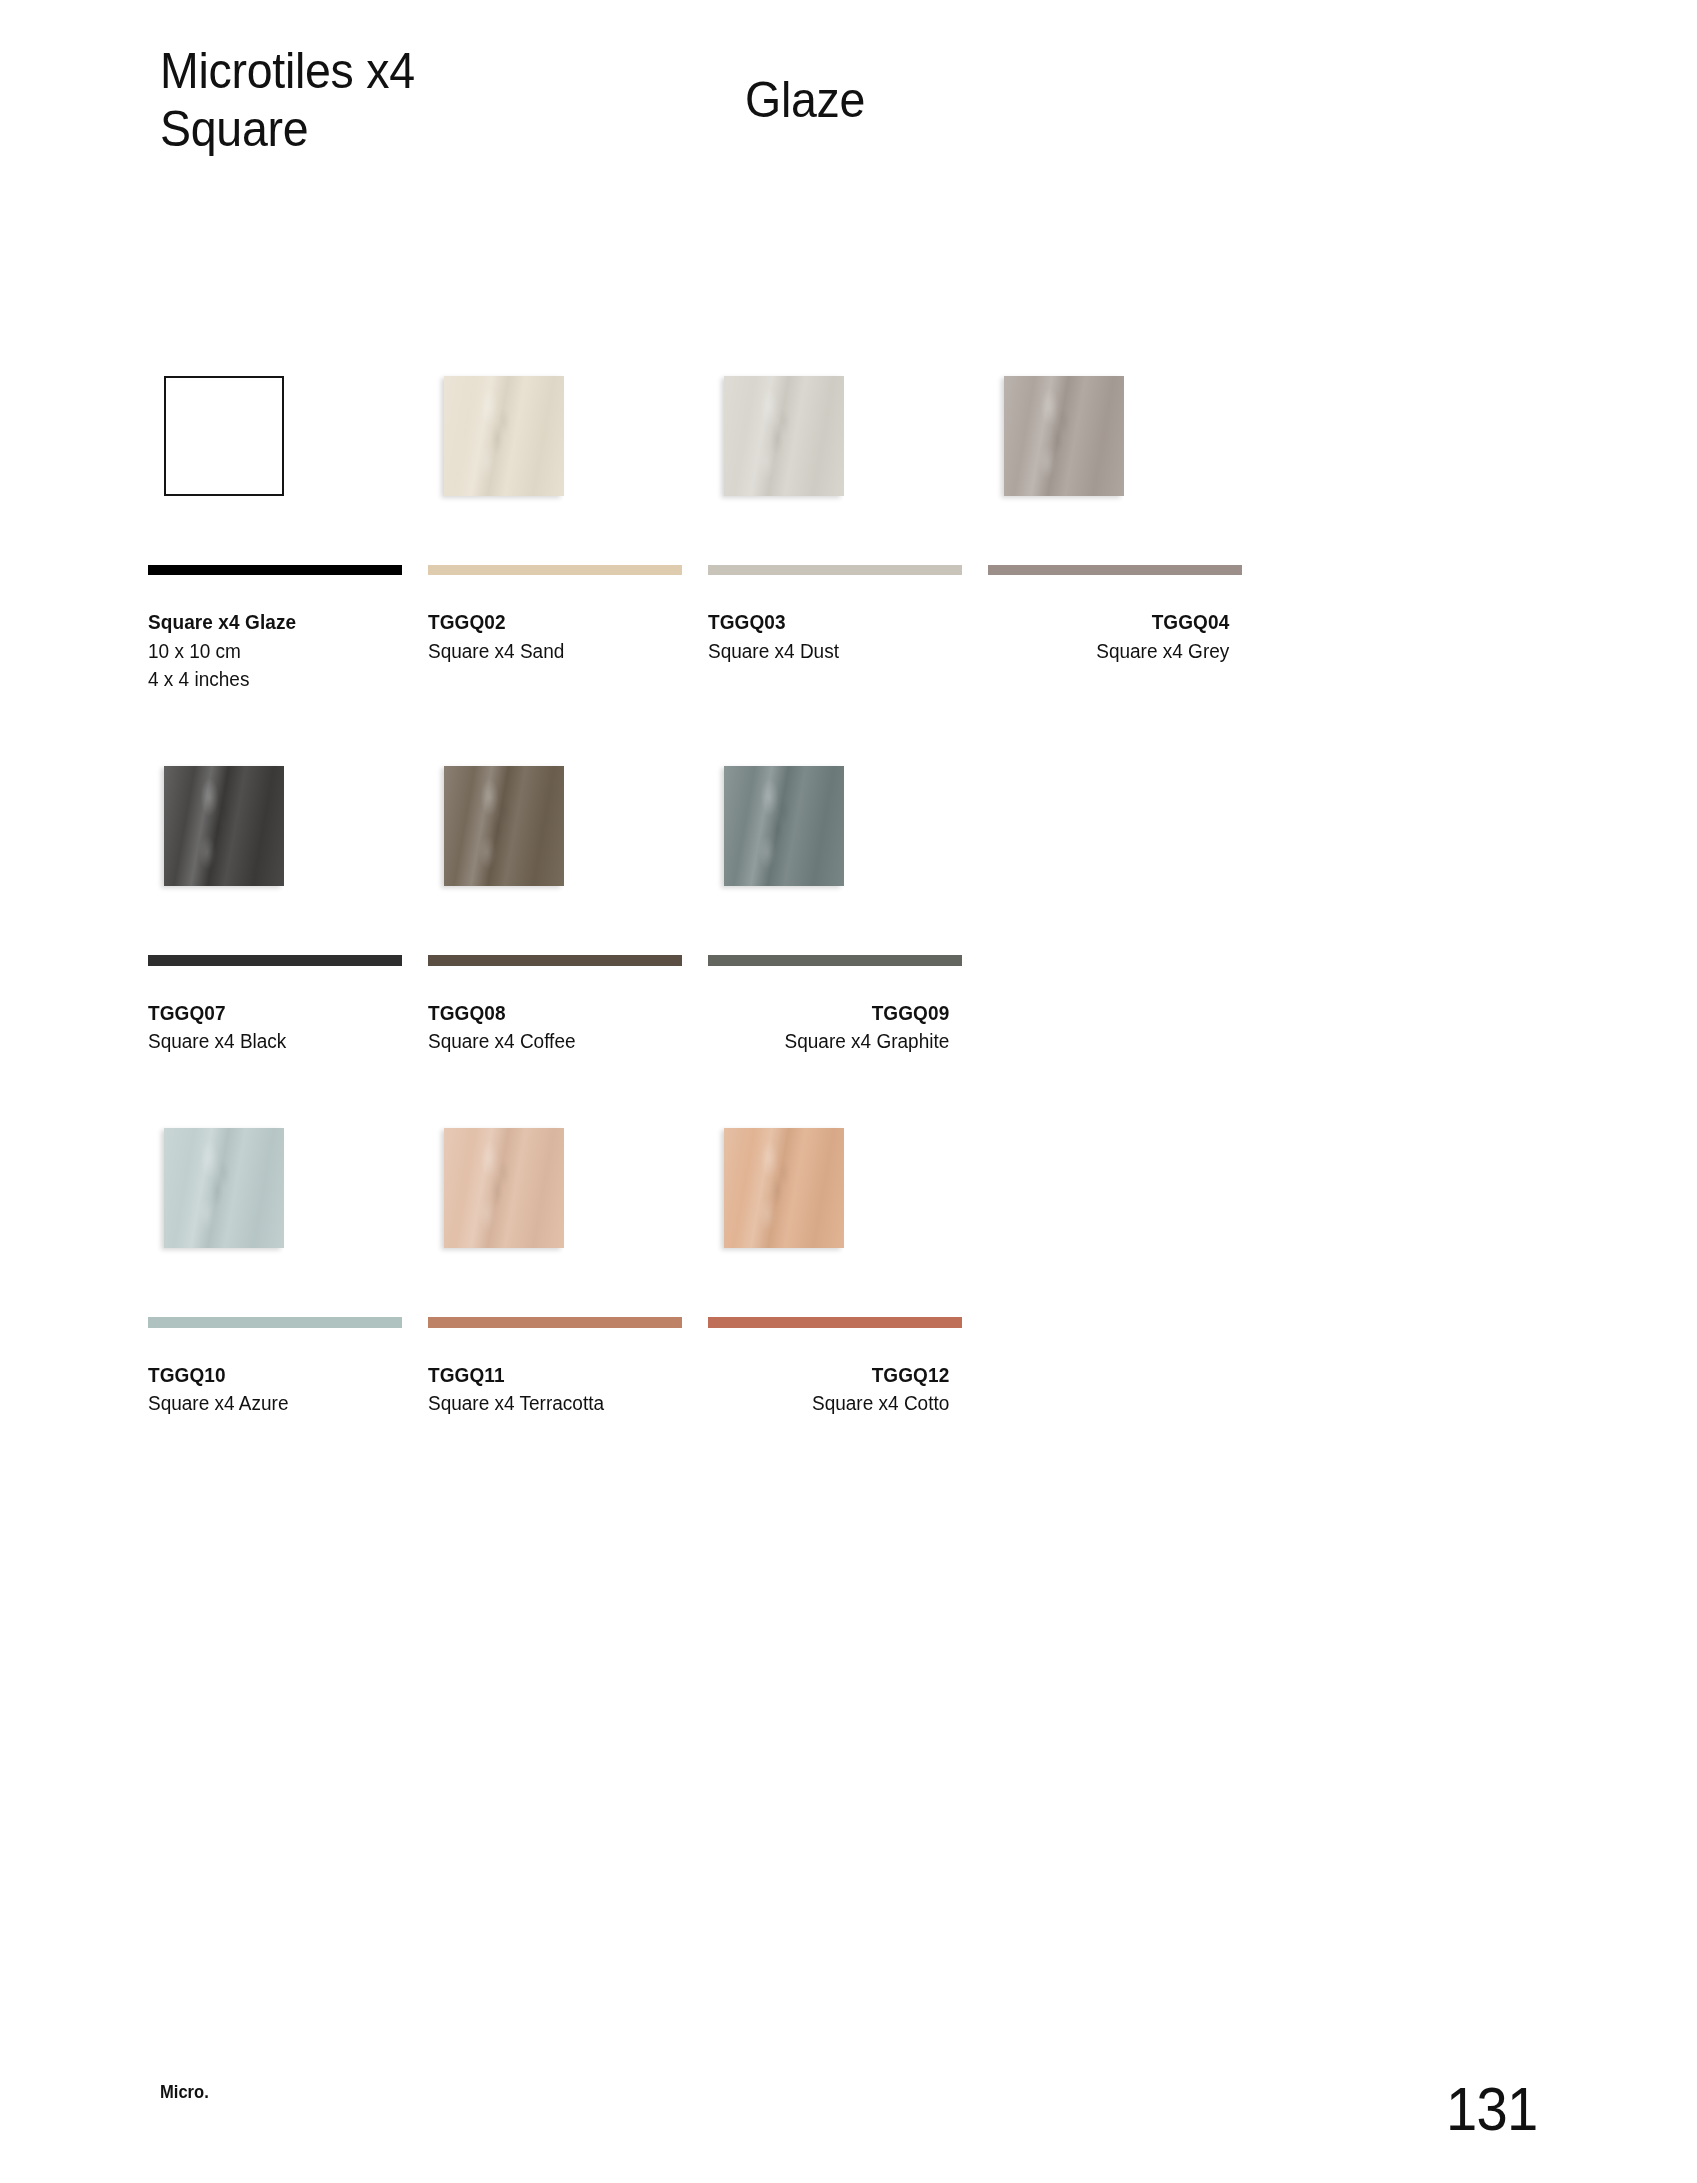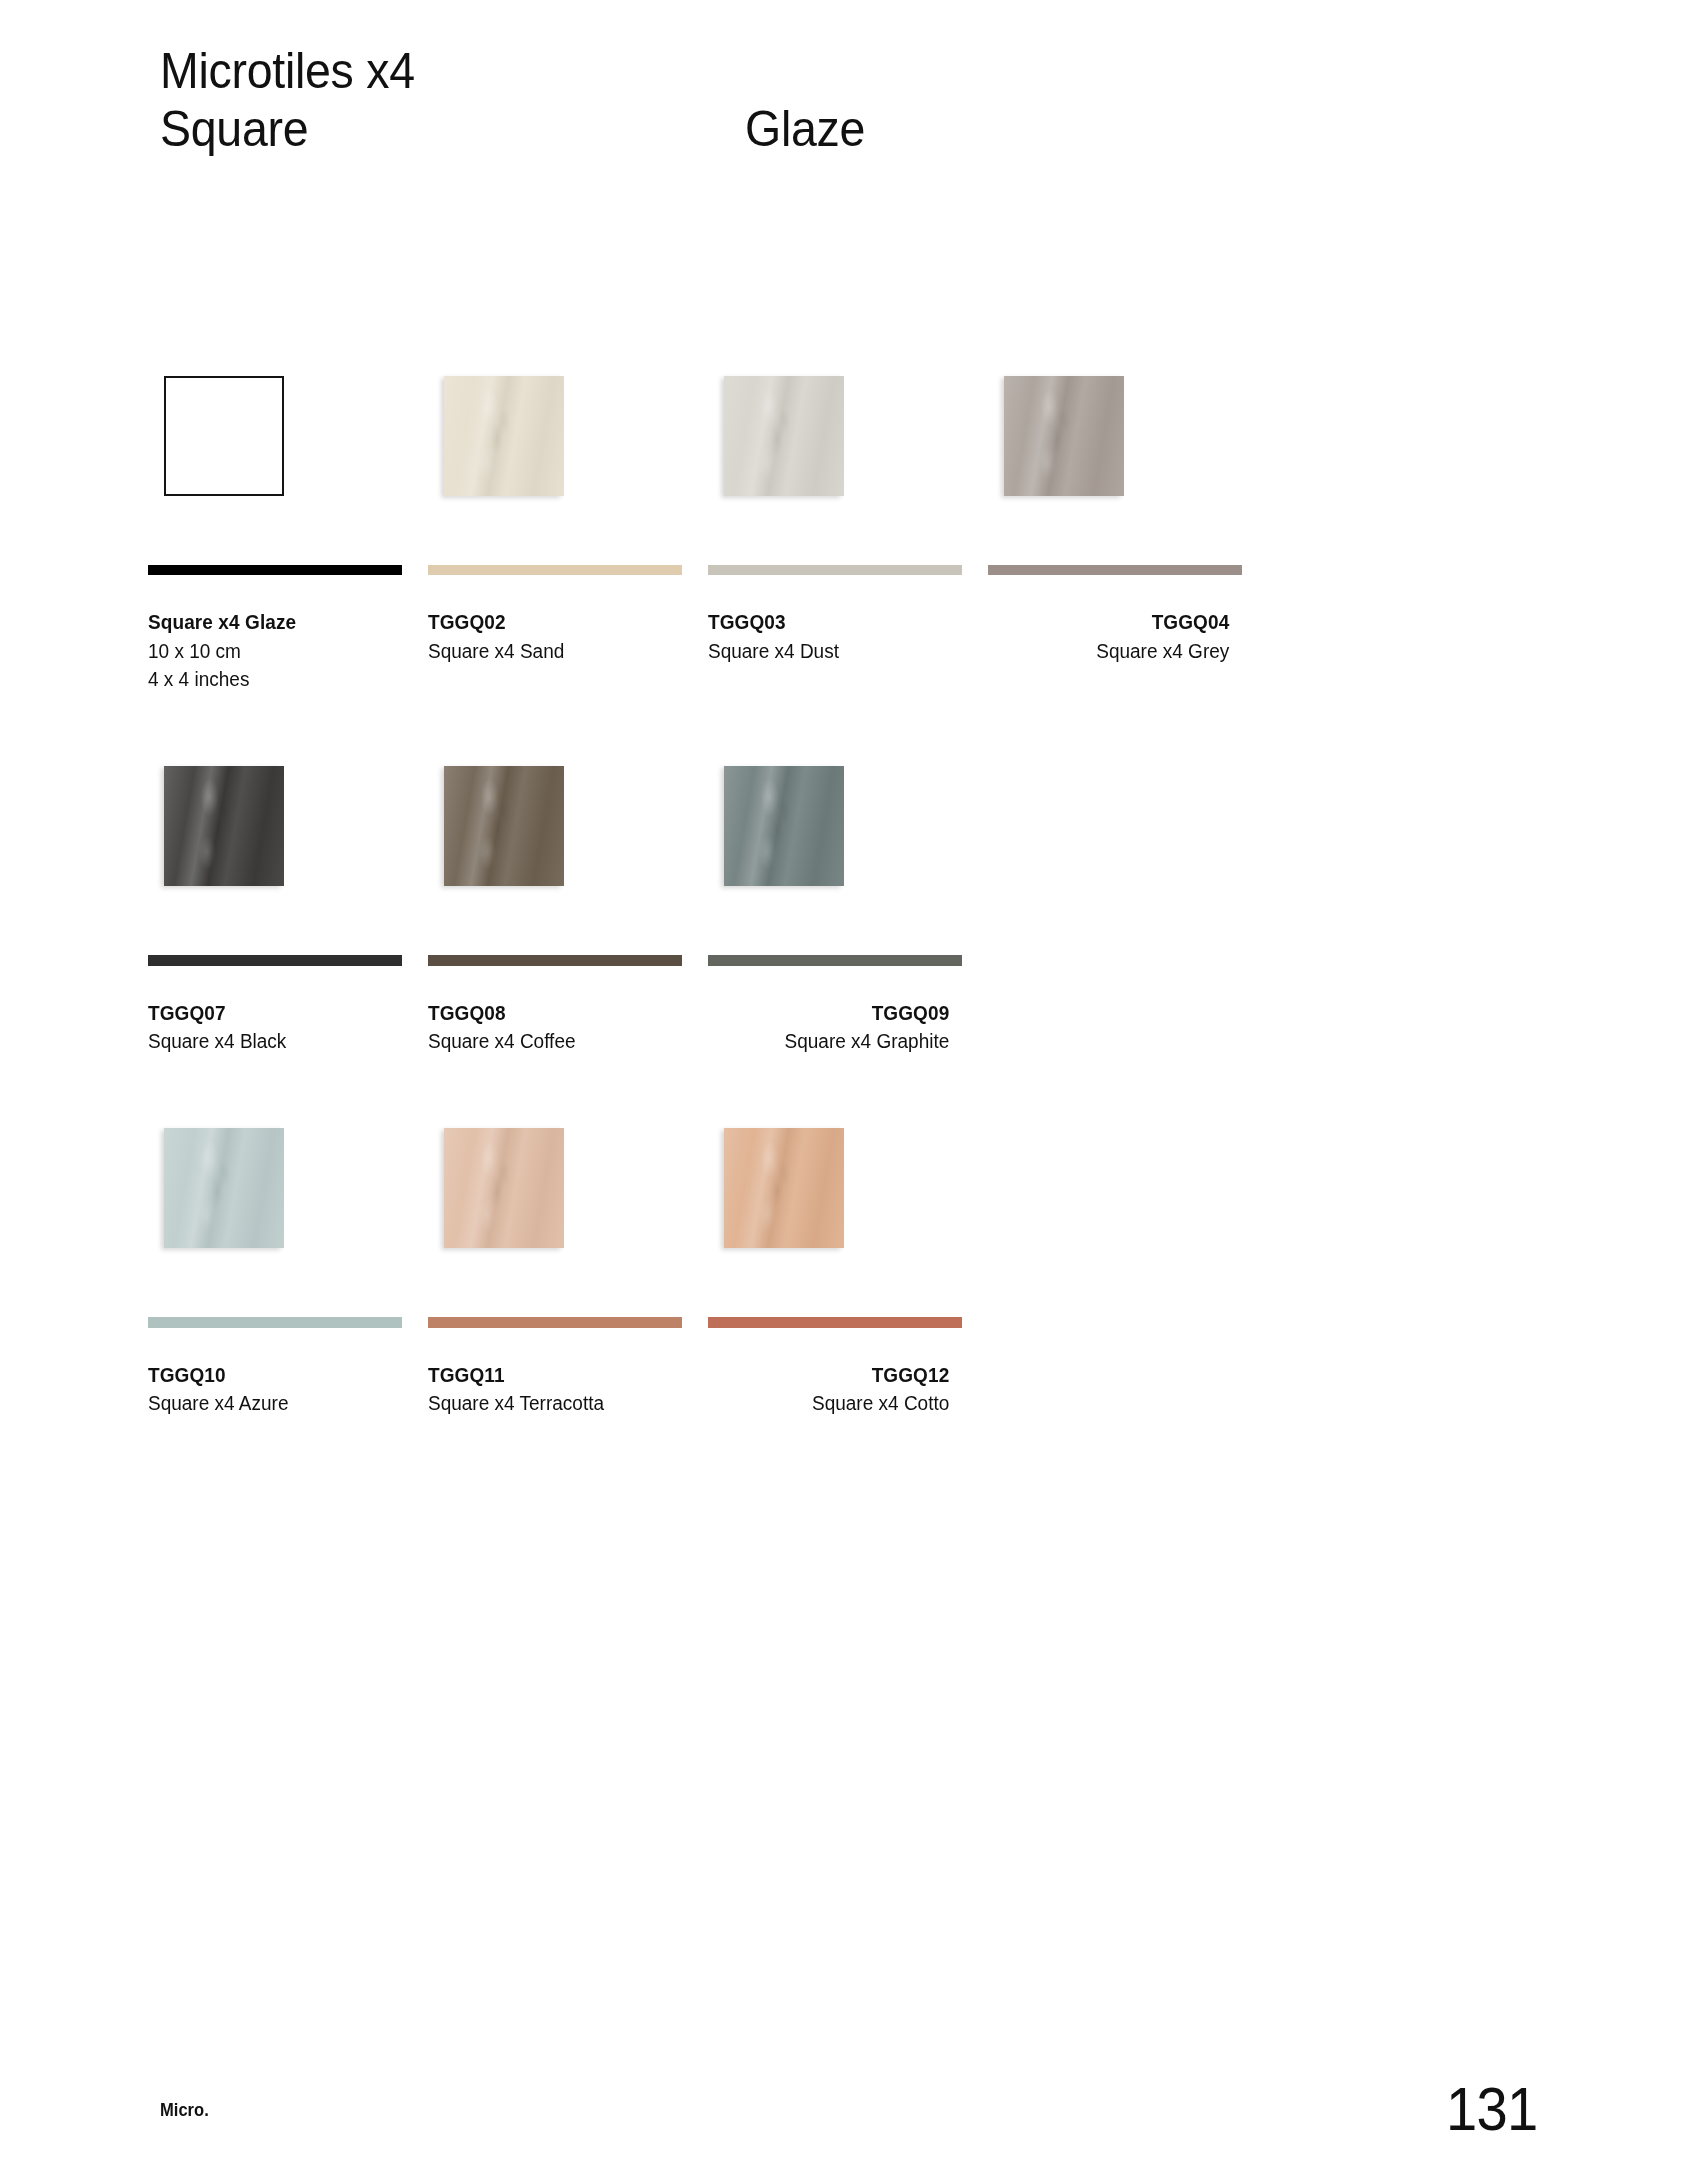--- a/index.html
+++ b/index.html
@@ -24,21 +24,21 @@
   }
 
   
   .header {
     position: absolute;
     left: 160px;
     top: 42px;
     width: 1394px;
     display: flex;
     flex-direction: row;
-    align-items: flex-end;
+    align-items: center;
   }
   .title-block {
     width: 585px;
   }
   .title-line {
     font-size: 50px;
     line-height: 1.16;
     font-weight: 400;
     letter-spacing: -0.3px;
     transform: scaleX(0.93);
@@ -154,21 +154,21 @@
   }
 
   
   .footer {
     position: absolute;
     left: 160px;
     right: 160px;
     top: 2081px;
     display: flex;
     flex-direction: row;
-    align-items: center;
+    align-items: flex-start;
     justify-content: space-between;
   }
   .brand {
     font-size: 18.4px;
     font-weight: 700;
     transform: scaleX(0.9);
     transform-origin: left bottom;
   }
   .page-number {
     font-size: 61px;

